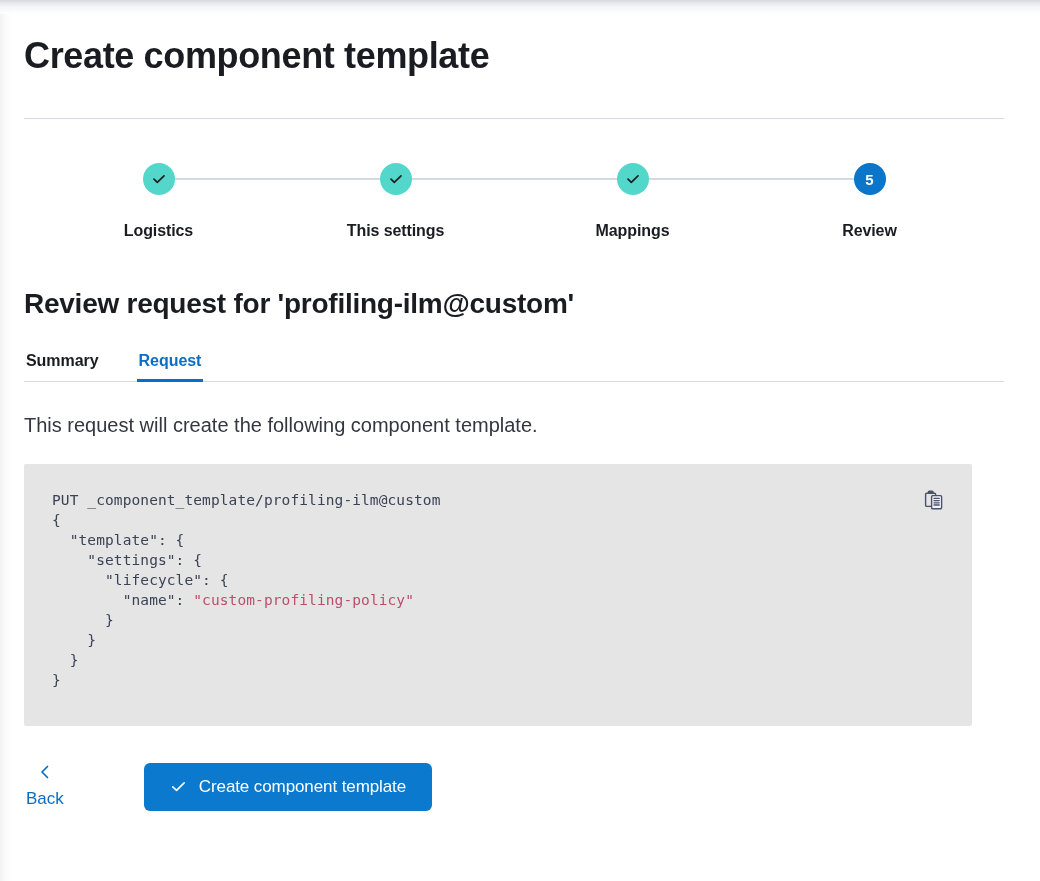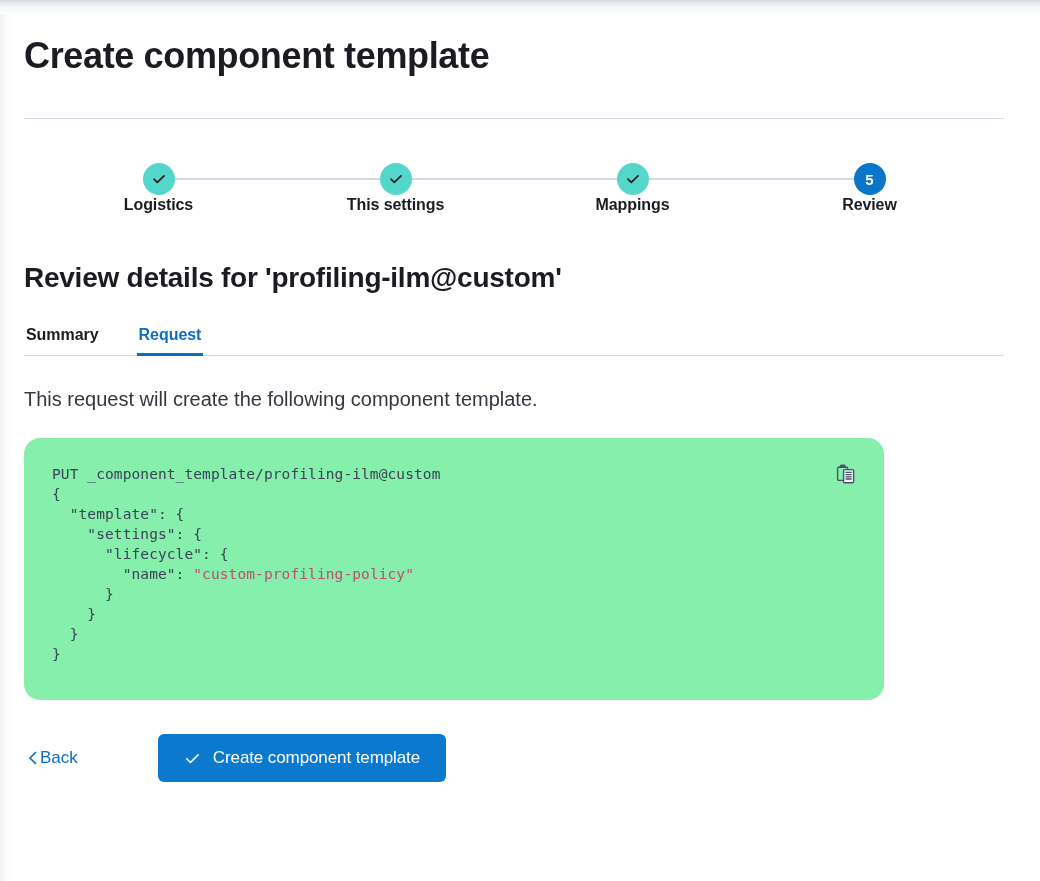--- a/index.html
+++ b/index.html
@@ -99,21 +99,21 @@
   }
   .step-circle.done { background: #54d7cb; }
   .step-circle.current { background: #0b75c9; }
   .step-circle.current .step-num {
     color: #ffffff;
     font-size: 15px;
     font-weight: 600;
     line-height: 1;
   }
   .step-label {
-    margin-top: 1px;
+    margin-top: 27px;
     font-size: 16px;
     font-weight: 700;
     color: #1a1c21;
     white-space: nowrap;
     letter-spacing: -0.1px;
   }
 
   
   .section-title {
     font-size: 28px;
@@ -168,23 +168,23 @@
     line-height: 26px;
     color: #343741;
     margin: 0;
     padding-top: 30px;
   }
 
   
   .code-panel {
     position: relative;
     margin-top: 26px;
-    background: #86efac;
-    border-radius: 16px;
-    width: 860px;
+    background: #e5e5e5;
+    border-radius: 2px;
+    width: 948px;
     height: 262px;
     box-sizing: border-box;
     padding: 26px 28px;
     overflow: hidden;
   }
   .code {
     margin: 0;
     font-family: "DejaVu Sans Mono", "Liberation Mono", monospace;
     font-size: 14.5px;
     line-height: 20px;
@@ -212,28 +212,30 @@
   
   .actions {
     display: flex;
     align-items: center;
     padding-top: 34px;
     padding-bottom: 40px;
   }
   .back-link {
     display: inline-flex;
     align-items: center;
+    gap: 9px;
     color: #0b6ec4;
     font-size: 17px;
     font-weight: 400;
     background: none;
     border: none;
     font-family: inherit;
     cursor: pointer;
     padding: 4px 2px;
+    flex-direction: column;
   }
   .primary-btn {
     display: inline-flex;
     align-items: center;
     gap: 12px;
     margin-left: 78px;
     background: #0b79ce;
     color: #ffffff;
     border: none;
     border-radius: 6px;
@@ -299,21 +301,21 @@
     <div class="step">
 
       <div class="step-circle current">
         <span class="step-num">5</span>
       </div>
       <div class="step-label">Review</div>
     </div>
 
   </div>
 
-  <h2 class="section-title">Review details for 'profiling-ilm@custom'</h2>
+  <h2 class="section-title">Review request for 'profiling-ilm@custom'</h2>
 
   <div class="tabs">
     <button class="tab">Summary</button>
     <button class="tab active">Request</button>
   </div>
 
   <p class="description">This request will create the following component template.</p>
 
   <div class="code-panel">
     <pre class="code"><span>PUT _component_template/profiling-ilm@custom

